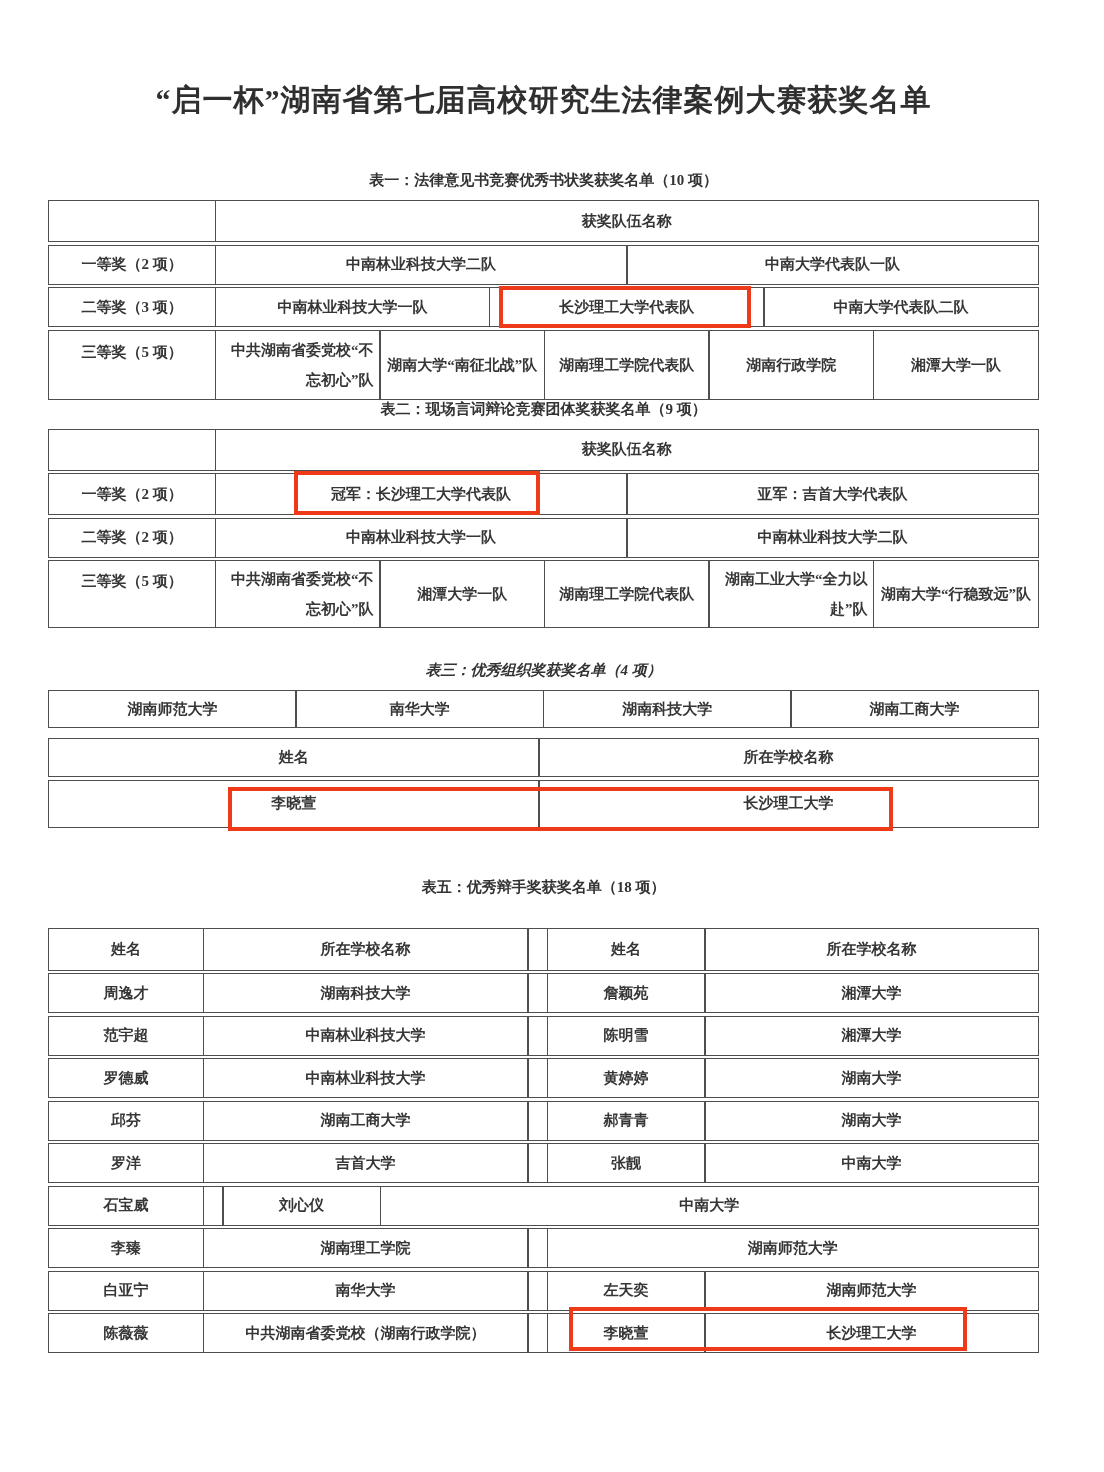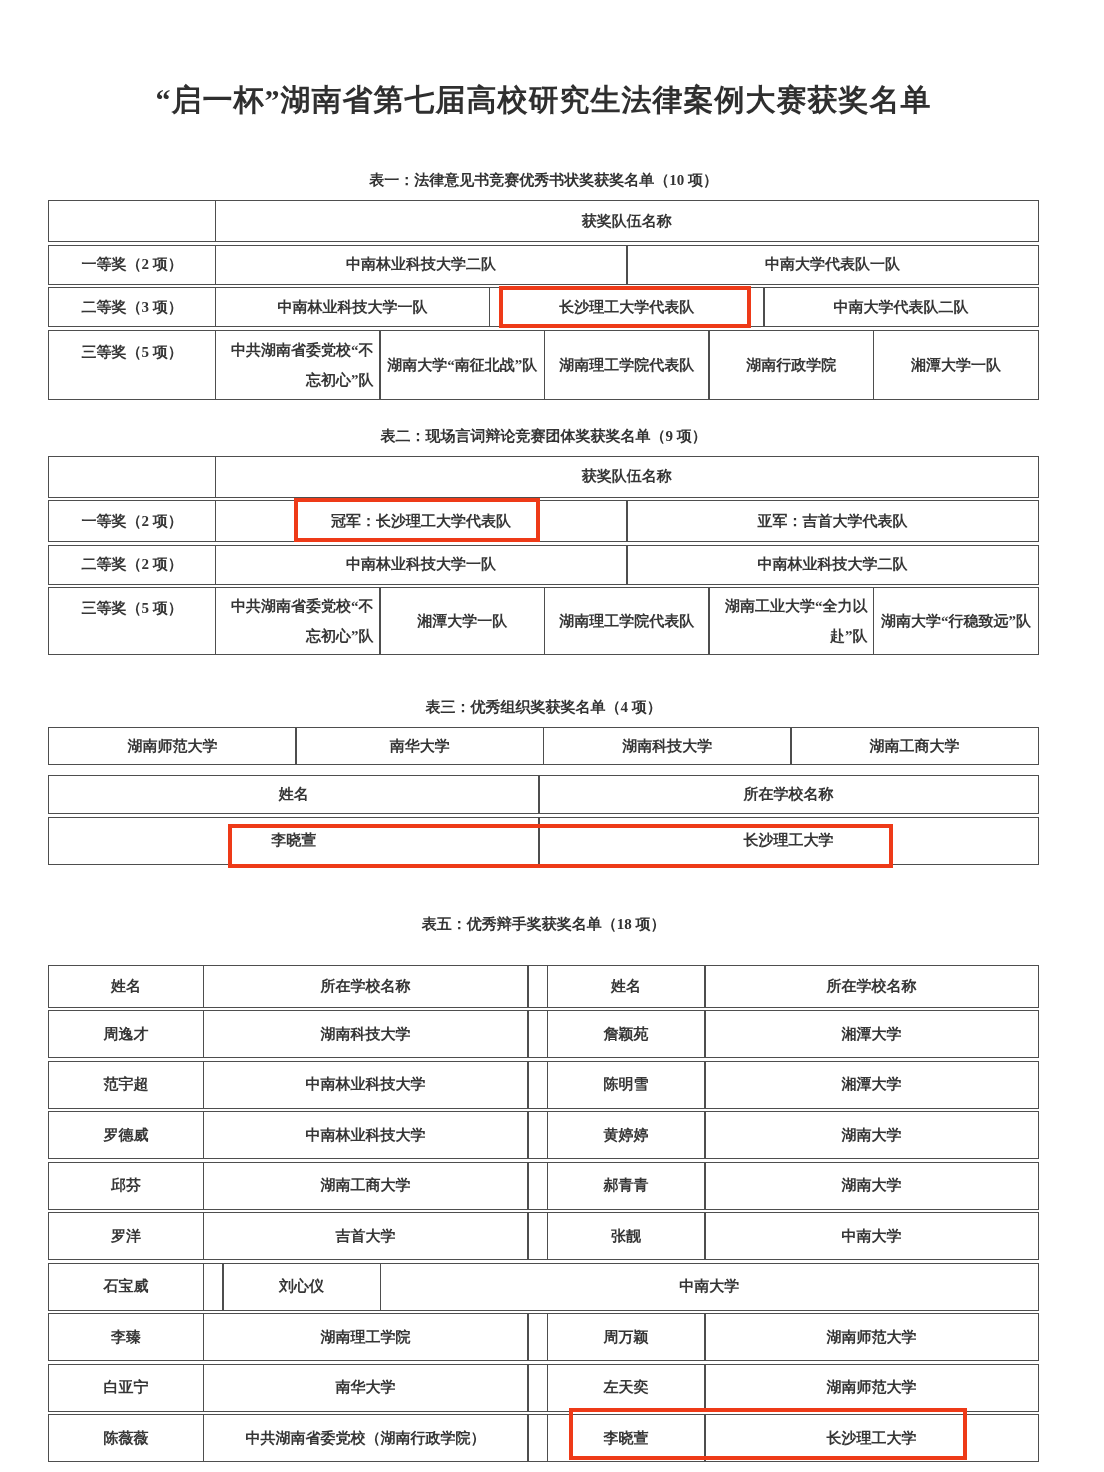--- a/index.html
+++ b/index.html
@@ -21,22 +21,22 @@
     color:#2f2f2f;
     letter-spacing:1px;
   }
   .caption {
     text-align:center;
     font-size:15px;
     font-weight:bold;
     color:#333;
   }
   .cap1 { margin-top:50px; }
-  .cap2 { margin-top:27px; }
-  .cap3 { margin-top:43px; }
+  .cap2 { }
+  .cap3 { margin-top:33px;font-style:italic; }
   .cap4 { margin-top:47px; }
   .cap5 { margin-top:50px; }
 
   .tbl { width:100%; margin-top:10px; }
   .tbl5 { margin-top:31px; }
 
   .trow { display:flex; position:relative; }
   .trow + .trow { margin-top:2.5px; }   
 
   .tcell {
@@ -57,21 +57,21 @@
   
   .t4-c1 { flex:0 0 49.6%; }
   
   .t5-name-l { flex:0 0 156px; }
   .t5-school-l { flex:0 0 326px; }
   .t5-gap { flex:0 0 21px; padding:0; }
   .t5-name-r { flex:0 0 159px; }
 
   .h42 { height:42px; } .h40 { height:40px; } .h70 { height:70px; }
   .h68 { height:68px; } .h38 { height:38px; } .h39 { height:39px; }
-  .h48 { height:48px; } .h43 { height:43px; } .h41 { height:48px;font-family:Liberation Serif, serif; }
+  .h48 { height:48px; } .h43 { height:43px; } .h41 { height:40px;font-family:Liberation Serif, serif; }
 
   .hl {
     position:absolute; border:4px solid #ee3a18;
     pointer-events:none; z-index:5;
   }
   .hl-t1 { left:9px; right:13px; top:-2px; bottom:-2px; }
   .hl-t2 { left:19%; right:21%; top:-3px; bottom:-1px; }
   .hl-t4 { left:180px; right:146px; top:7px; bottom:-3px; }
   .hl-t5 { left:52.6%; right:7.3%; top:-6px; bottom:2px; }
 </style>
@@ -210,21 +210,20 @@
     <div class="trow h41">
       <div class="tcell t5-name-l">石宝威</div>
       <div class="tcell t5-gap"></div>
       <div class="tcell t5-name-r">刘心仪</div>
       <div class="tcell grow">中南大学</div>
     </div>
     <div class="trow h41">
       <div class="tcell t5-name-l">李臻</div>
       <div class="tcell t5-school-l">湖南理工学院</div>
       <div class="tcell t5-gap"></div>
-      <div class="tcell t5-name-r">周万颖</div>
       <div class="tcell grow">湖南师范大学</div>
     </div>
     <div class="trow h41">
       <div class="tcell t5-name-l">白亚宁</div>
       <div class="tcell t5-school-l">南华大学</div>
       <div class="tcell t5-gap"></div>
       <div class="tcell t5-name-r">左天奕</div>
       <div class="tcell grow">湖南师范大学</div>
     </div>
     <div class="trow h41">

